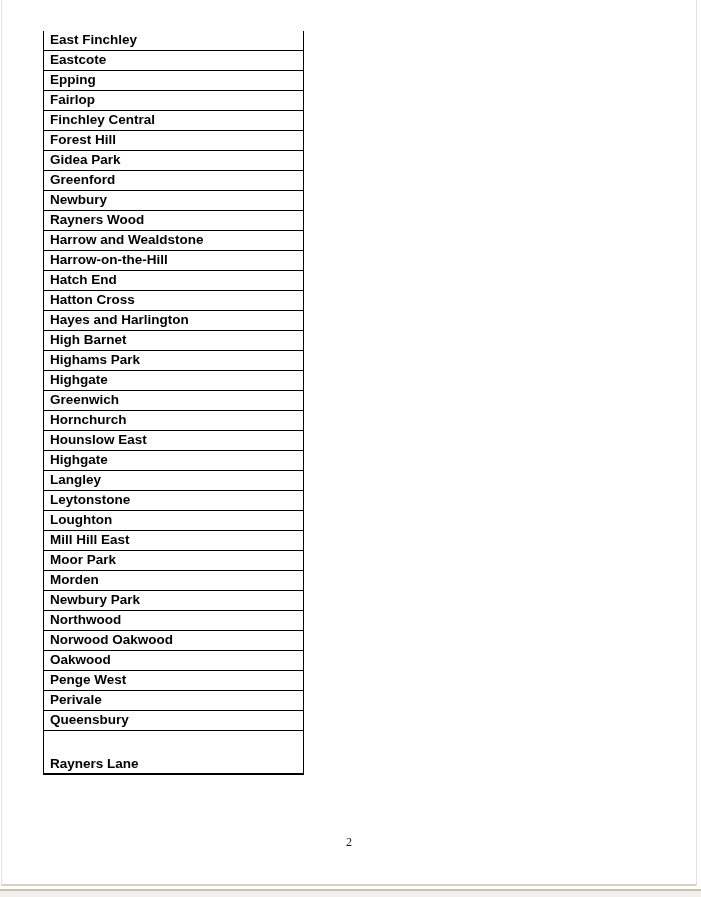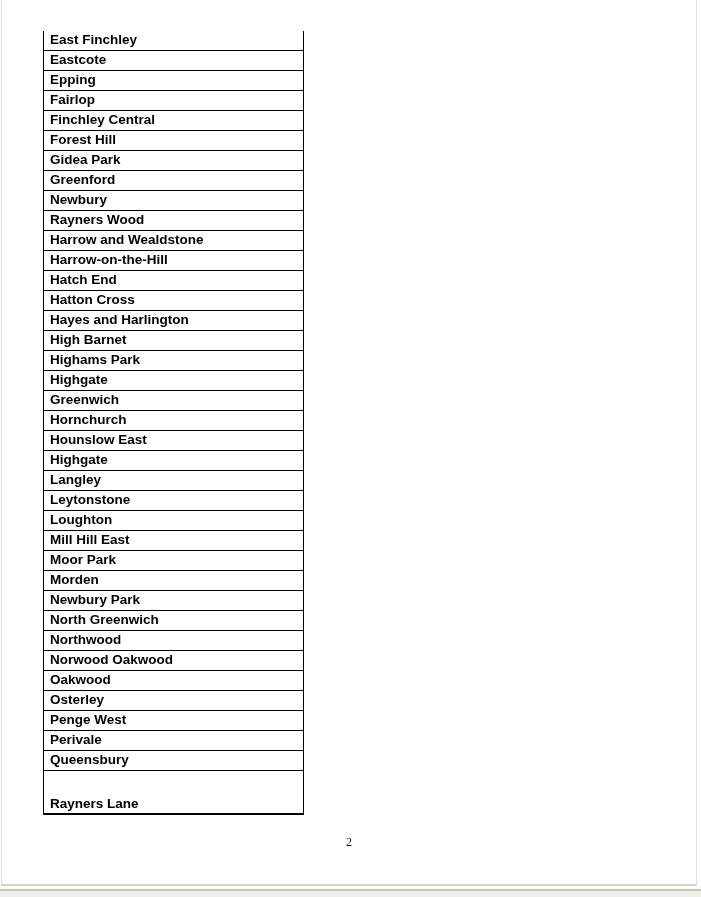--- a/index.html
+++ b/index.html
@@ -108,25 +108,23 @@
         <div class="trow">Hornchurch</div>
         <div class="trow">Hounslow East</div>
         <div class="trow">Highgate</div>
         <div class="trow">Langley</div>
         <div class="trow">Leytonstone</div>
         <div class="trow">Loughton</div>
         <div class="trow">Mill Hill East</div>
         <div class="trow">Moor Park</div>
         <div class="trow">Morden</div>
         <div class="trow">Newbury Park</div>
-        <div class="trow">North Greenwich</div>
         <div class="trow">Northwood</div>
         <div class="trow">Norwood Oakwood</div>
         <div class="trow">Oakwood</div>
-        <div class="trow">Osterley</div>
         <div class="trow">Penge West</div>
         <div class="trow">Perivale</div>
         <div class="trow">Queensbury</div>
         <div class="trow">Rayners Lane</div>
       </div>
     <div class="page-number">2</div>
   </div>
   <div class="page-gap-line"></div>
   <div class="next-page-strip"></div>
 </div>

